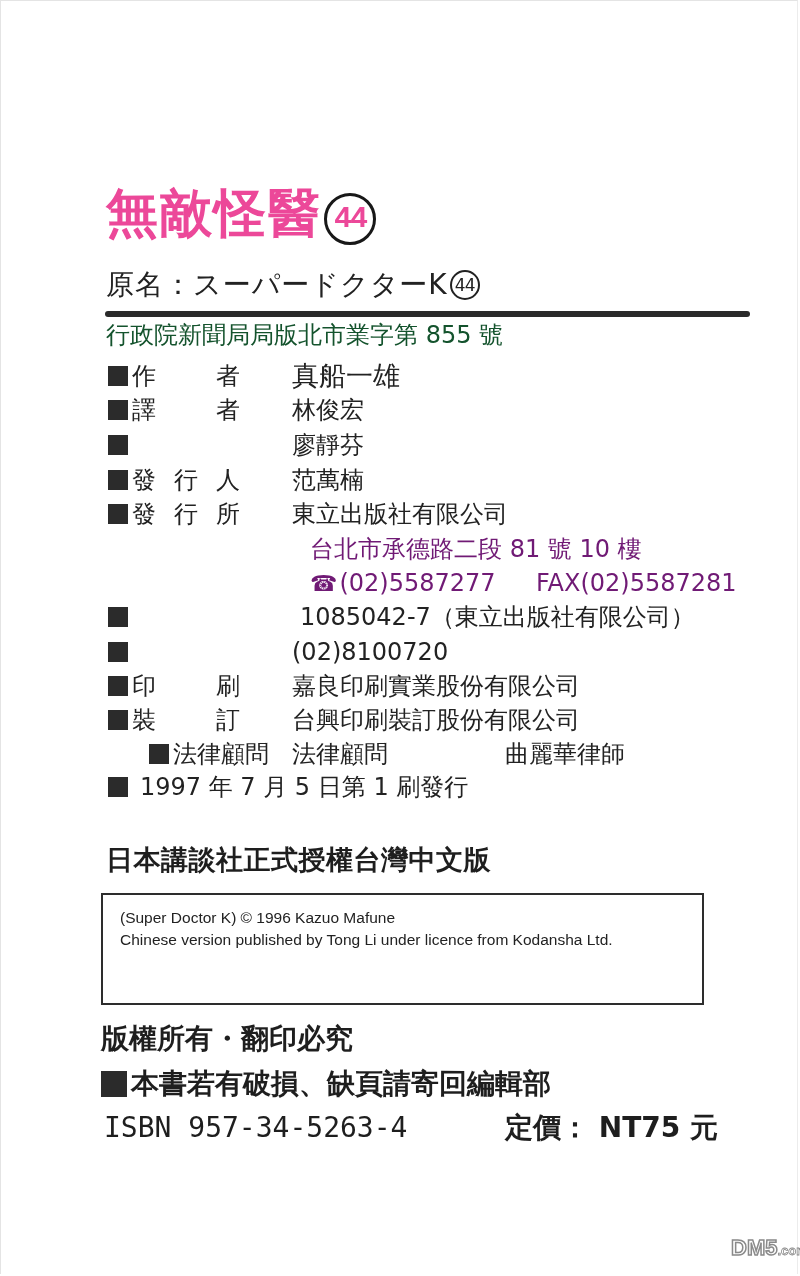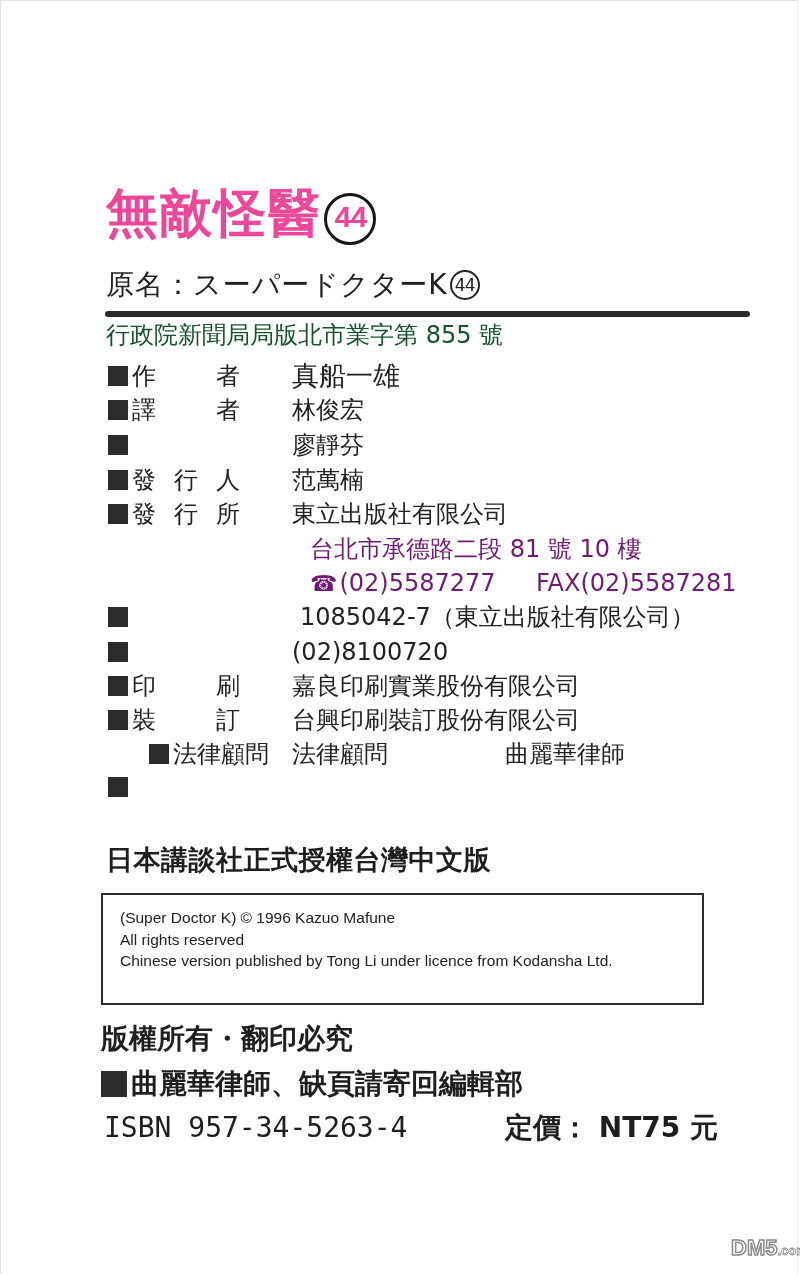--- a/index.html
+++ b/index.html
@@ -303,33 +303,33 @@
   <span class="bullet"></span>
   <span class="lbl wide">
     <span>法律顧問</span>
   </span>
   <span class="val">法律顧問</span>
   <span class="val2" style="left:397px;">曲麗華律師</span>
 </div>
 
 <div class="row" style="top:770px;">
   <span class="bullet" style="margin-right:12px;"></span>
+  <span>1997 年 7 月 5 日第 1 刷發行</span>
 </div>
 
 <div class="abs auth">日本講談社正式授權台灣中文版</div>
 
 <div class="copy-box">
   <div>(Super Doctor K) © 1996 Kazuo Mafune</div>
-  <div>All rights reserved</div>
   <div>Chinese version published by Tong Li under licence from Kodansha Ltd.</div>
 </div>
 
 <div class="abs rights">版權所有・翻印必究</div>
 
 <div class="abs notice">
   <span class="bullet"></span>
-  <span>曲麗華律師、缺頁請寄回編輯部</span>
+  <span>本書若有破損、缺頁請寄回編輯部</span>
 </div>
 
 <div class="abs isbn">ISBN 957-34-5263-4</div>
 <div class="abs price">定價： NT75 元</div>
 
 <div class="watermark"><span>DM5</span><span class="dot">.com</span></div>
 
 </body></html>

